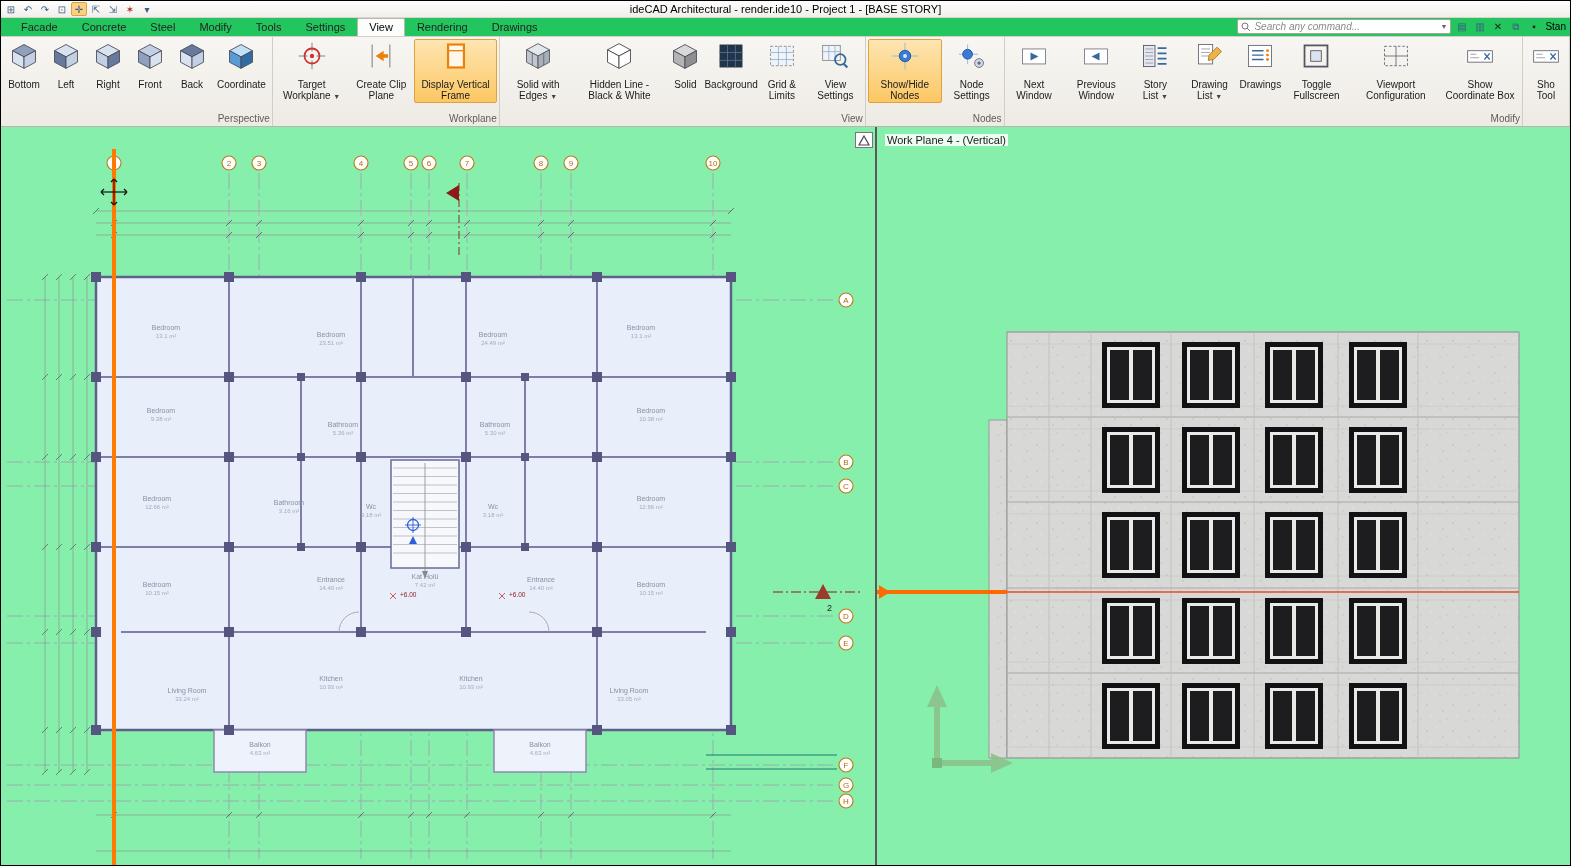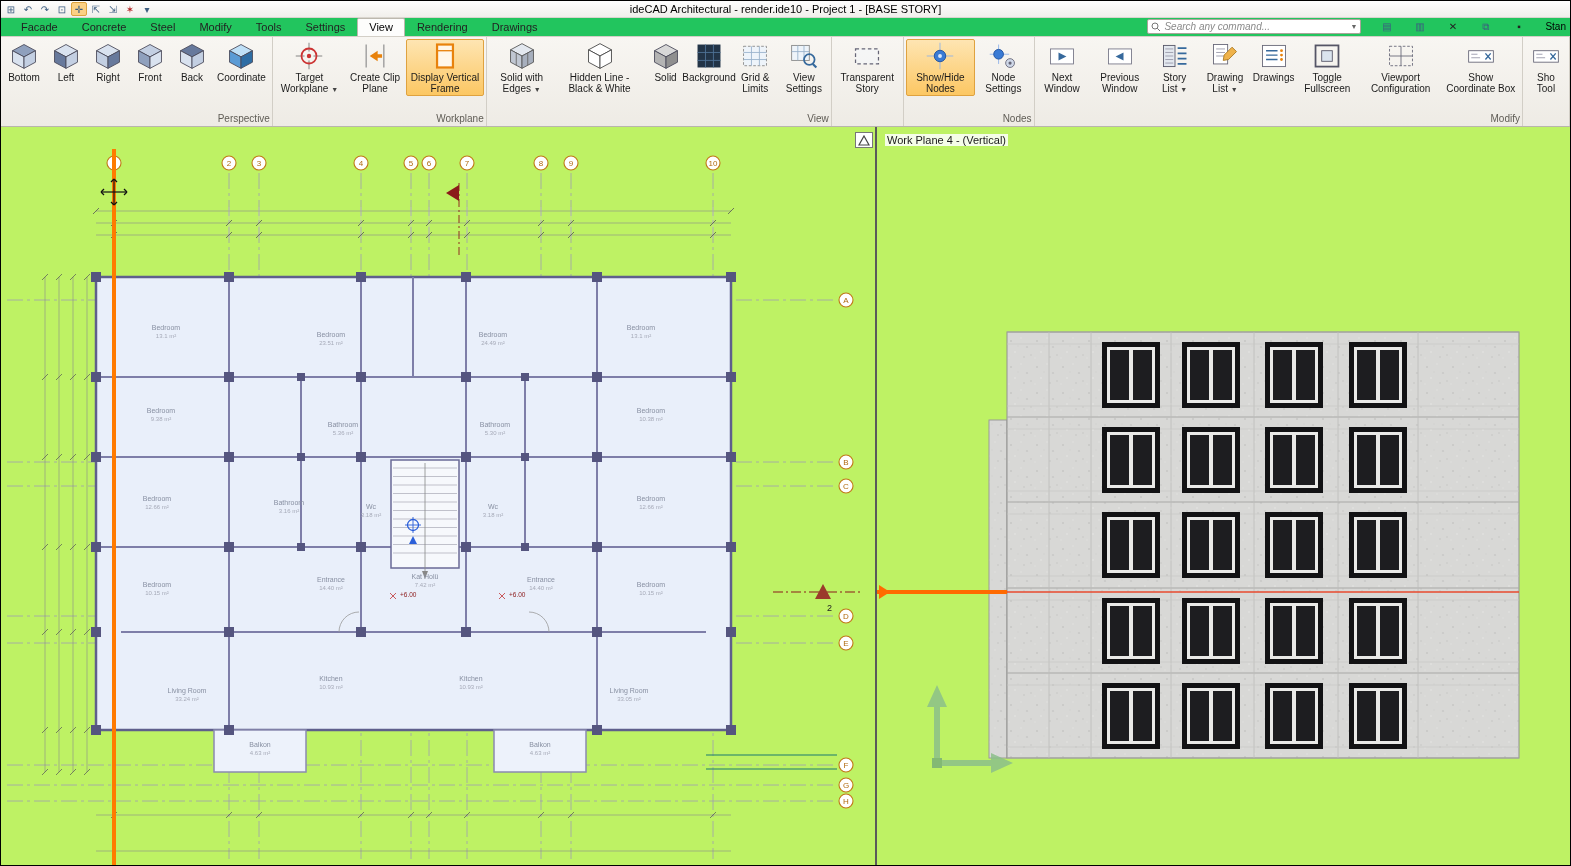--- a/index.html
+++ b/index.html
@@ -8,40 +8,40 @@
   #app{width:1571px;height:866px;background:#f4f2ee;border:1px solid #000;display:flex;flex-direction:column}
   .titlebar{height:17px;flex:0 0 17px;background:linear-gradient(#fefefe,#f1efeb);border-bottom:1px solid #d9d5ce;display:flex;align-items:center;position:relative}
   .win-title{position:absolute;left:0;right:0;top:0;height:26px;line-height:17px;text-align:center;font-size:11px;color:#000}
   .qat{display:flex;align-items:center;gap:1px;padding-left:2px;position:relative;z-index:2}
   .ticon{min-width:16px;height:14px;line-height:14px;text-align:center;font-size:10px;color:#3c5d80;border:1px solid transparent;border-radius:2px;background:transparent}
   .ticon.active{background:#fbd084;border-color:#dda23e}
   .ticon.red{color:#b22222}
   .tabrow{height:19px;flex:0 0 19px;background:#22c55e;display:flex;align-items:flex-end;padding:0 0 0 8px;position:relative;border-bottom:1px solid #d3cfc7}
   .tab{padding:2px 11px 3px;font-size:11px;color:#222;border:1px solid transparent;border-bottom:none}
   .tab.active{background:#fdfdfc;border-color:#bcb8ae;border-radius:2px 2px 0 0;color:#000}
-  .tabrow-right{position:absolute;right:3px;top:1px;display:flex;align-items:center;gap:18px}
+  .tabrow-right{position:absolute;right:3px;top:1px;display:flex;align-items:center;gap:3px}
   .searchbox{width:214px;height:15px;background:#fff;border:1px solid #a9a49a;border-radius:2px;display:flex;align-items:center;padding:0 3px;gap:3px}
   .search-input{border:none;outline:none;flex:1;font-size:10px;font-style:italic;color:#555;font-family:"Liberation Sans",sans-serif;background:transparent;min-width:0}
   .search-input::placeholder{color:#8a8a8a}
   .searchbox .dd{color:#666;font-size:7px}
   .mini{min-width:15px;height:14px;line-height:14px;text-align:center;font-size:10px;color:#3c5d80}
   .mini.dark{color:#222}
   .stan{font-size:10px;color:#000;padding:0 1px}
   .ribbon{height:90px;flex:0 0 90px;background:linear-gradient(#f8f6f2,#eeebe5);display:flex;align-items:stretch;overflow:hidden;border-bottom:1px solid #b9b5ac}
   .rgroup{display:flex;flex-direction:column;border-right:1px solid #d2cec6;padding:2px 2px 0}
   .rbtns{display:flex;align-items:flex-start;flex:1}
   .rbtn{min-width:42px;max-width:80px;padding:1px 3px 0;display:flex;flex-direction:column;align-items:center;border:1px solid transparent;border-radius:2px}
   .rbtn.wide{max-width:90px}
   .rbtn svg{width:30px;height:30px;flex:0 0 auto}
-  .rlbl{font-size:10px;line-height:11px;height:23px;overflow:hidden;text-align:center;color:#1a1a1a;margin-top:1px}
+  .rlbl{font-size:10px;line-height:11px;height:23px;overflow:hidden;text-align:center;color:#1a1a1a;margin-top:8px}
   .rlbl .dd{font-size:7px;color:#444}
   .rbtn.active{background:linear-gradient(#fee5b2,#fcc763);border-color:#dfa23f}
   .rname{font-size:10px;color:#5f5c55;text-align:right;height:14px;line-height:13px;white-space:nowrap}
   .canvas{flex:1;display:flex;min-height:0;background:#fff}
-  .vp{position:relative;height:100%;background:#bef264;overflow:hidden}
+  .vp{position:relative;height:100%;background:#86efac;overflow:hidden}
   .vp.left{width:874px;flex:0 0 874px}
   .split{width:2px;background:#5a5a5a;flex:0 0 2px}
   .vp.right{flex:1}
   .canvas-svg{display:block;width:100%;height:100%}
   .wp-label{position:absolute;left:8px;top:7px;font-size:11px;color:#1a1a1a;background:rgba(255,255,255,.85);padding:0 2px}
   .corner-btn{position:absolute;right:2px;top:5px;width:18px;height:16px;background:#fff;border:1px solid #777;display:flex;align-items:center;justify-content:center}
 </style>
 </head>
 <body>
 
@@ -222,31 +222,20 @@
             <svg viewBox="0 0 34 34">
               <rect x="3" y="5" width="20" height="17" fill="#eef4fa" stroke="#888"></rect>
               <path d="M3 12h20M10 5v17M17 5v17" stroke="#9ab3cc"></path>
               <circle cx="23" cy="21" r="6" fill="none" stroke="#36699c" stroke-width="2"></circle>
               <line x1="27" y1="26" x2="31" y2="30" stroke="#36699c" stroke-width="2.5"></line>
             </svg>
             <div class="rlbl">View Settings</div>
           </div>
         </div>
         <div class="rname">View</div>
-      </div>
-      <div class="rgroup">
-        <div class="rbtns">
-          <div class="rbtn">
-            <svg viewBox="0 0 34 34">
-              <rect x="4" y="9" width="26" height="17" fill="#f4f8fc" fill-opacity=".5" stroke="#667" stroke-width="1.4" stroke-dasharray="4 3"></rect>
-            </svg>
-            <div class="rlbl">Transparent Story</div>
-          </div>
-        </div>
-        <div class="rname"></div>
       </div>
       <div class="rgroup">
         <div class="rbtns">
           <div class="rbtn active">
             <svg viewBox="0 0 34 34">
               <line x1="17" y1="2" x2="17" y2="32" stroke="#8fb3e8"></line>
               <line x1="2" y1="17" x2="32" y2="17" stroke="#8fb3e8"></line>
               <circle cx="17" cy="17" r="6.5" fill="#3a7bd5" stroke="#1c4f9c"></circle>
               <circle cx="17" cy="17" r="2.2" fill="#d9e8fb"></circle>
             </svg>

